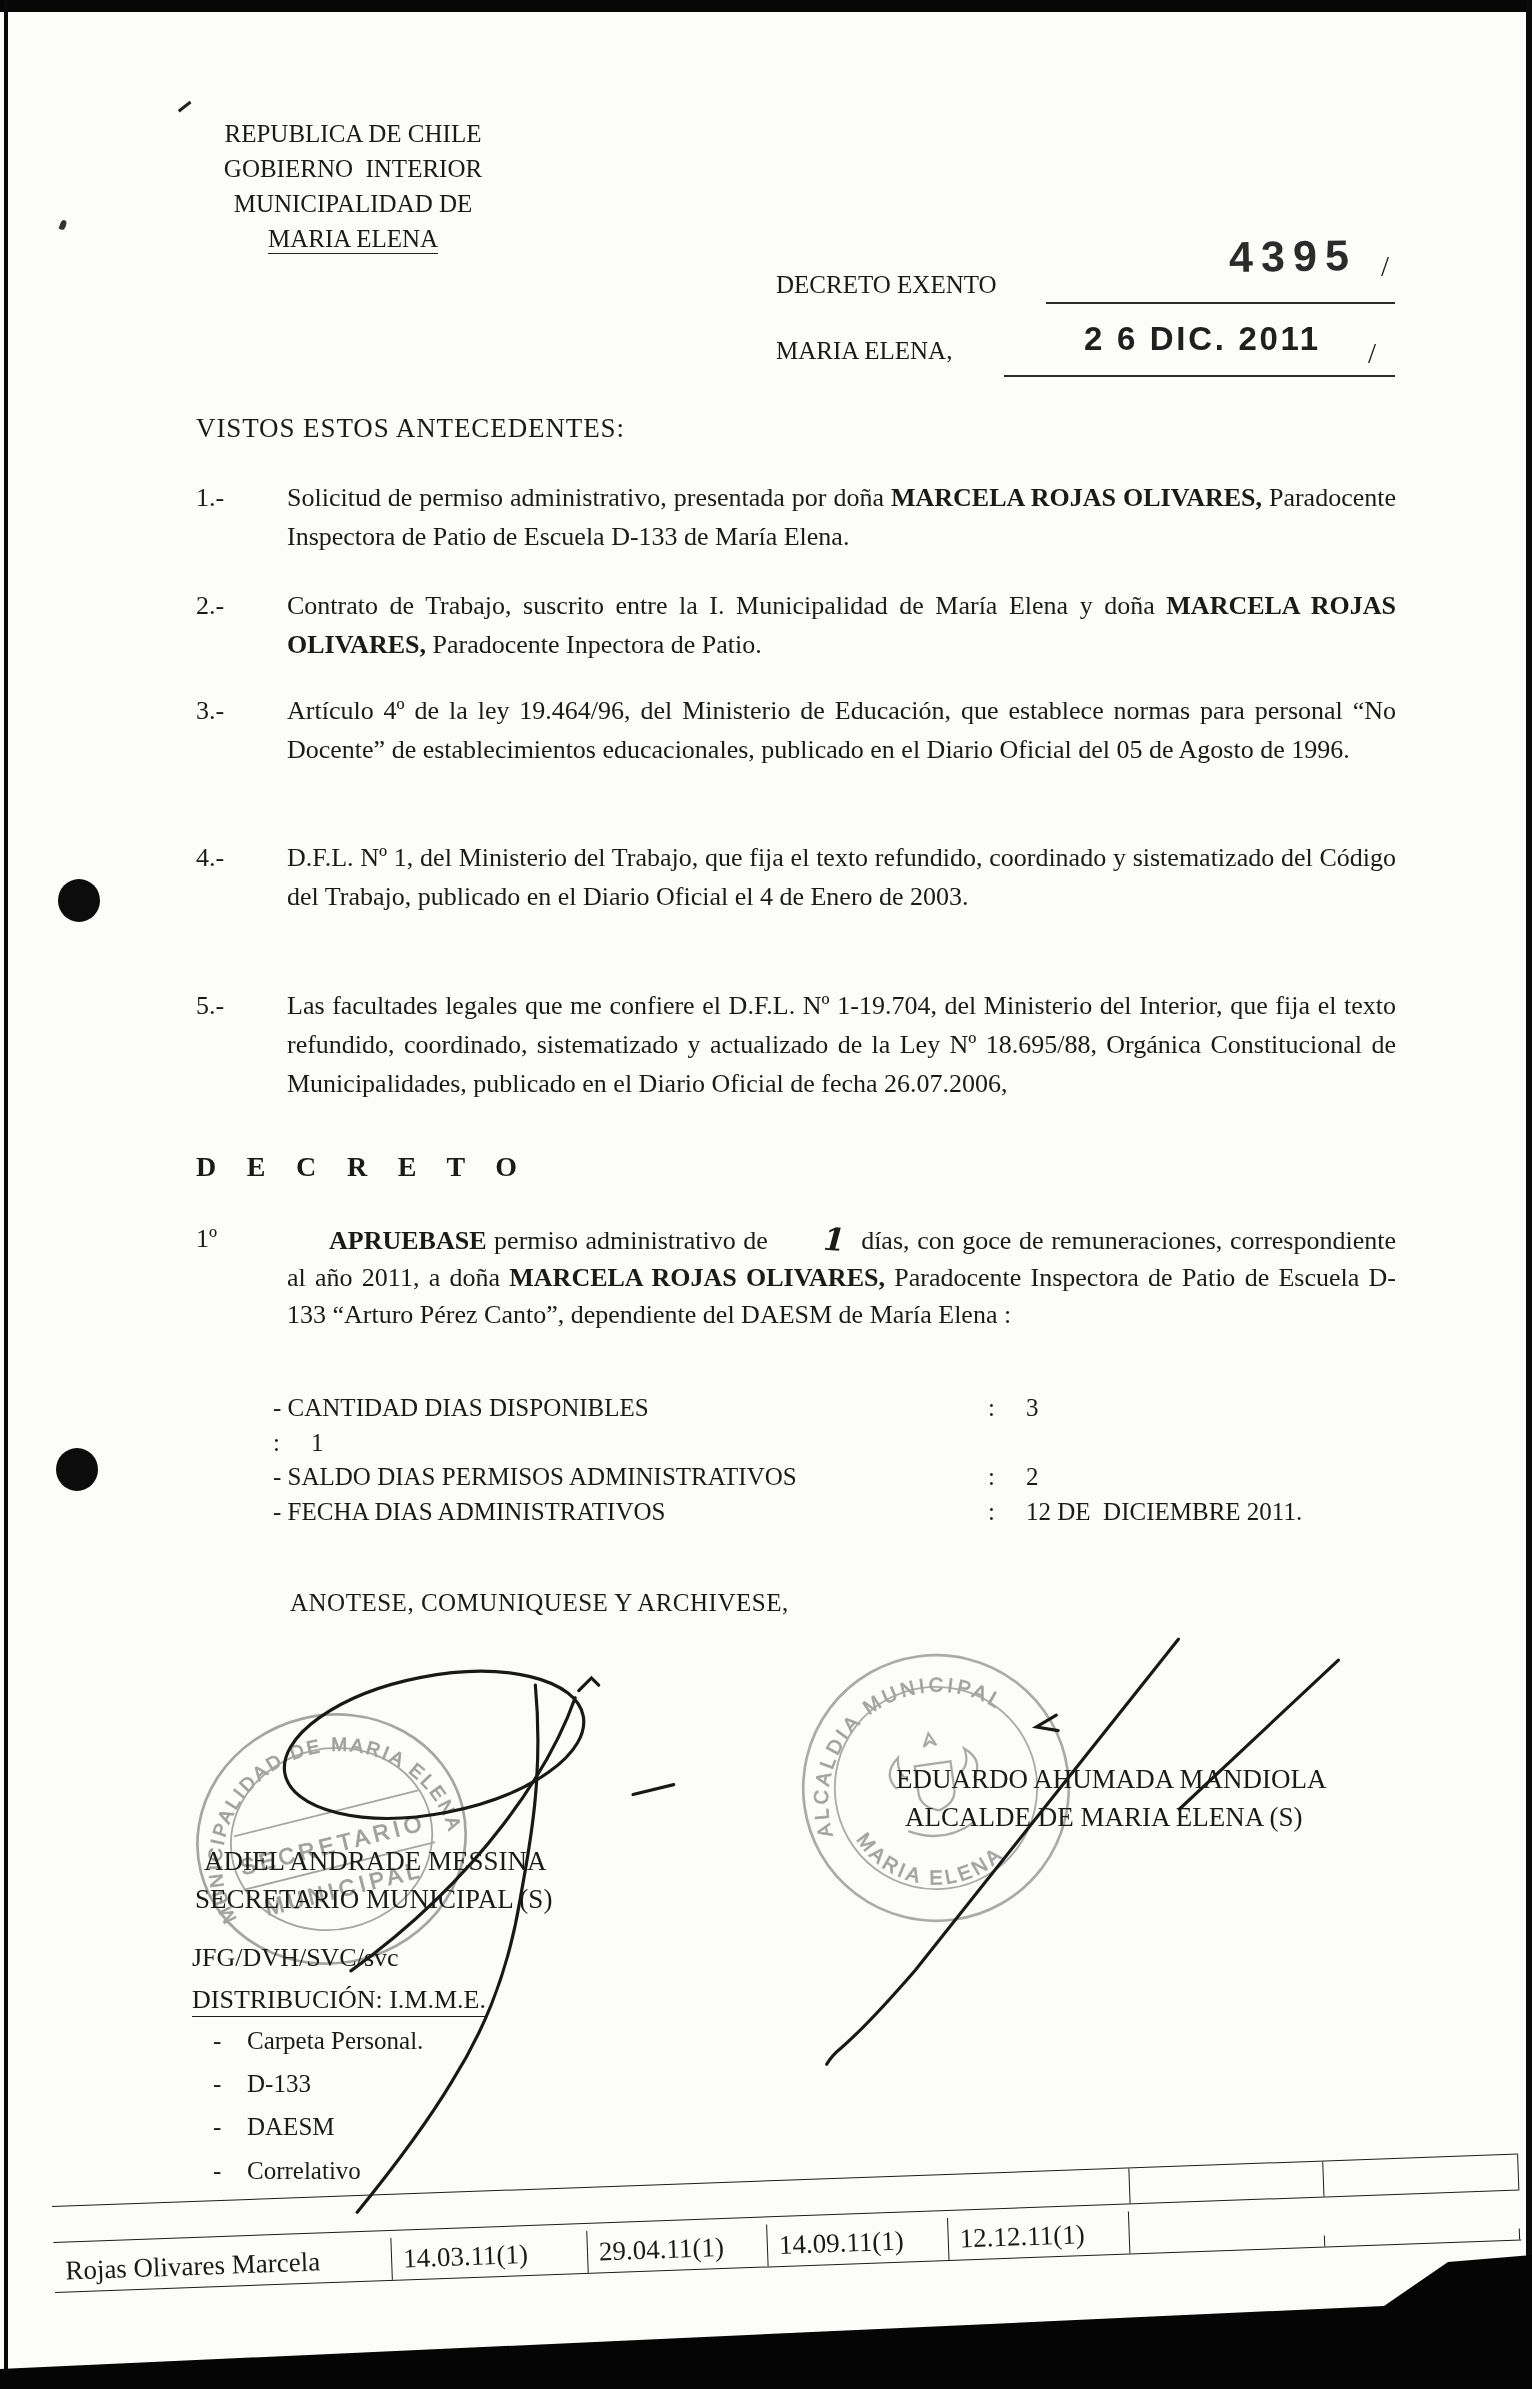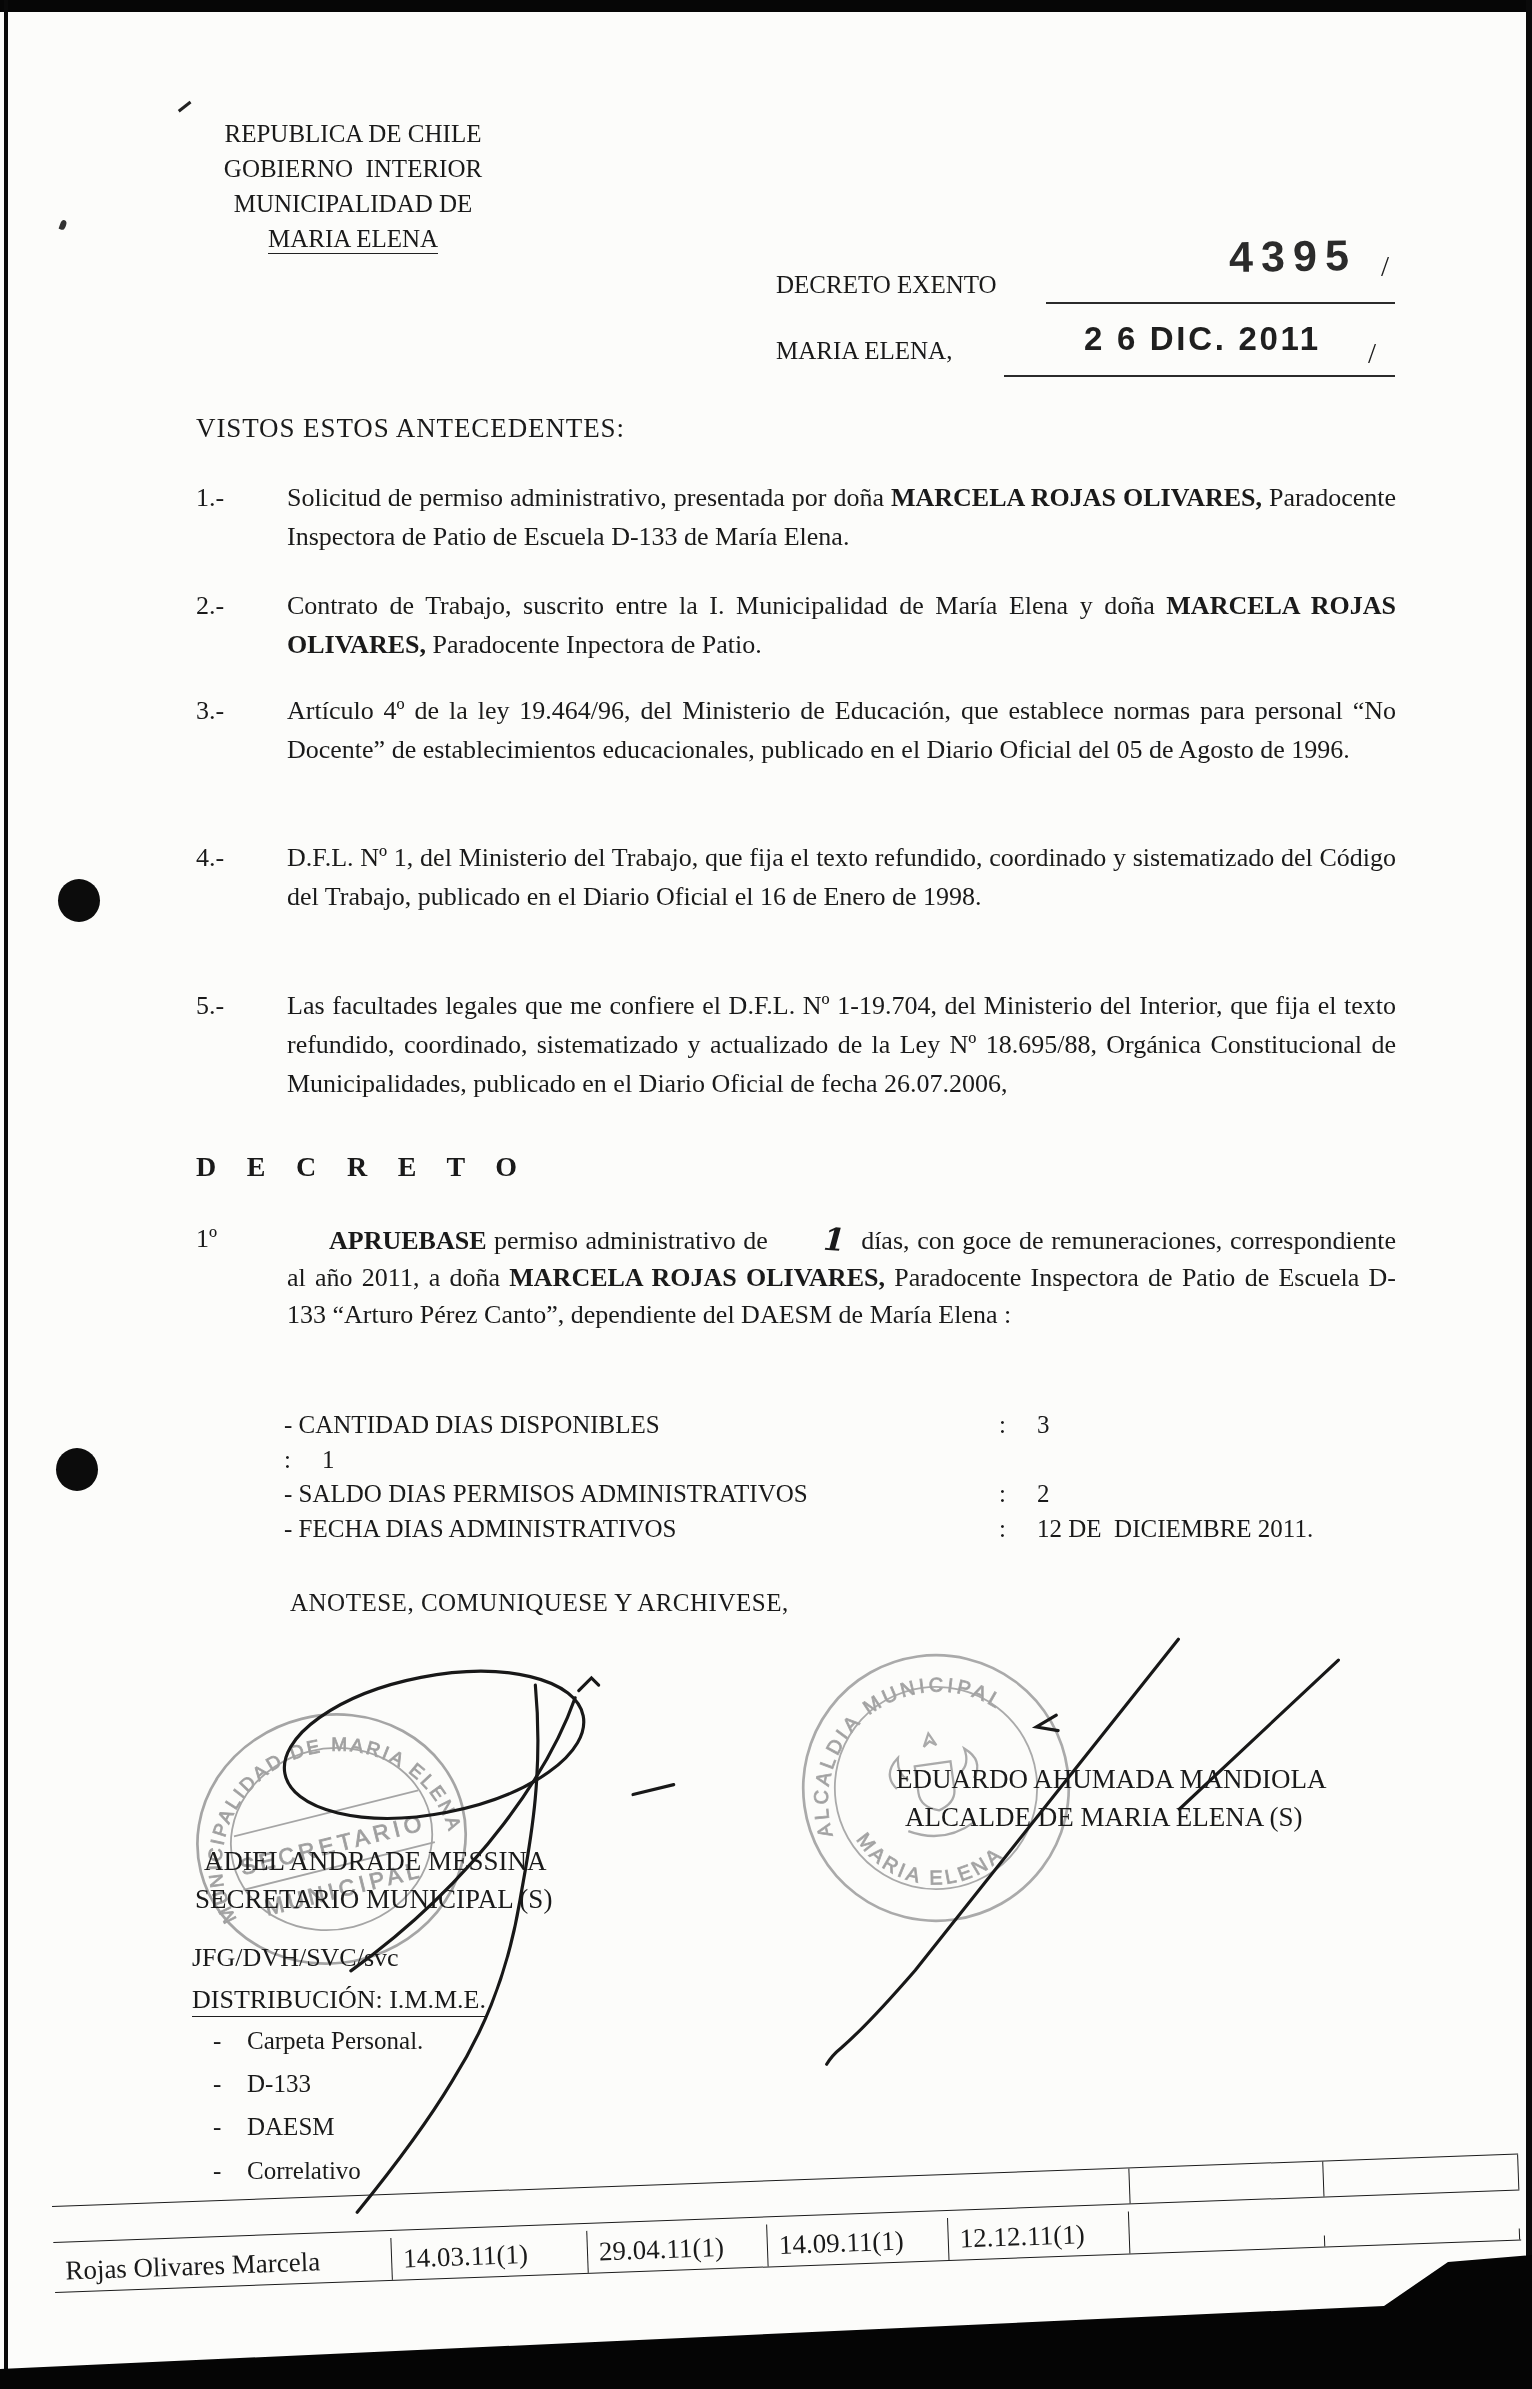--- a/index.html
+++ b/index.html
@@ -34,21 +34,21 @@
   .item .num{width:91px;flex:0 0 91px;}
   .item .txt{flex:1;text-align:justify;}
   .bold{font-weight:bold;}
   .decreto-heading{position:absolute;left:196px;top:1151px;font-size:28px;font-weight:bold;letter-spacing:11.8px;}
   .resolution{position:absolute;left:196px;top:1220px;width:1200px;display:flex;
               font-size:26px;line-height:37px;}
   .resolution .num{width:91px;flex:0 0 91px;}
   .resolution .txt{flex:1;text-align:justify;text-indent:42px;}
   .hand-one{display:inline-block;font-family:"DejaVu Serif",serif;font-weight:bold;font-style:italic;
             font-size:31px;transform:rotate(4deg);padding:0 9px 0 5.4px;}
-  .detail-row{position:absolute;left:284px;width:1113px;display:flex;font-size:25px;line-height:34px;margin-top:17px;}
+  .detail-row{position:absolute;left:273px;width:1113px;display:flex;font-size:25px;line-height:34px;}
   .detail-row .lbl{width:715px;flex:0 0 715px;}
   .detail-row .sep{width:38px;flex:0 0 38px;}
   .detail-row .val{flex:1;white-space:pre;}
   .closing{position:absolute;left:290px;top:1589px;font-size:25px;letter-spacing:0.5px;}
   
   .sigline{position:absolute;text-align:left;font-size:27px;}
   .initials{position:absolute;left:192px;top:1943px;font-size:26px;}
   .dist-label{position:absolute;left:192px;top:1985px;font-size:26px;}
   .dist-label span{border-bottom:1.8px solid #1d1d1d;padding-bottom:1.8px;}
   .dist-item{position:absolute;left:213px;font-size:25px;}
@@ -105,21 +105,21 @@
   <div class="item" style="top:586px;">
     <div class="num">2.-</div>
     <div class="txt"><span>Contrato de Trabajo, suscrito entre la I. Municipalidad de María Elena y doña </span><span class="bold">MARCELA ROJAS OLIVARES,</span><span> Paradocente Inpectora de Patio.</span></div>
   </div>
   <div class="item" style="top:691px;">
     <div class="num">3.-</div>
     <div class="txt"><span>Artículo 4º de la ley 19.464/96, del Ministerio de Educación, que establece normas para personal “No Docente” de establecimientos educacionales, publicado en el Diario Oficial del 05 de Agosto de 1996.</span><span class="bold"></span><span></span></div>
   </div>
   <div class="item" style="top:838px;">
     <div class="num">4.-</div>
-    <div class="txt"><span>D.F.L. Nº 1, del Ministerio del Trabajo, que fija el texto refundido, coordinado y sistematizado del Código del Trabajo, publicado en el Diario Oficial el 16 de Enero de 1998.</span><span class="bold"></span><span></span></div>
+    <div class="txt"><span>D.F.L. Nº 1, del Ministerio del Trabajo, que fija el texto refundido, coordinado y sistematizado del Código del Trabajo, publicado en el Diario Oficial el 4 de Enero de 2003.</span><span class="bold"></span><span></span></div>
   </div>
   <div class="item" style="top:986px;">
     <div class="num">5.-</div>
     <div class="txt"><span>Las facultades legales que me confiere el D.F.L. Nº 1-19.704, del Ministerio del Interior, que fija el texto refundido, coordinado, sistematizado y actualizado de la Ley Nº 18.695/88, Orgánica Constitucional de Municipalidades, publicado en el Diario Oficial de fecha 26.07.2006,</span><span class="bold"></span><span></span></div>
   </div>
 
   <div class="decreto-heading">D E C R E T O</div>
 
   <div class="resolution">
     <div class="num">1º</div>

